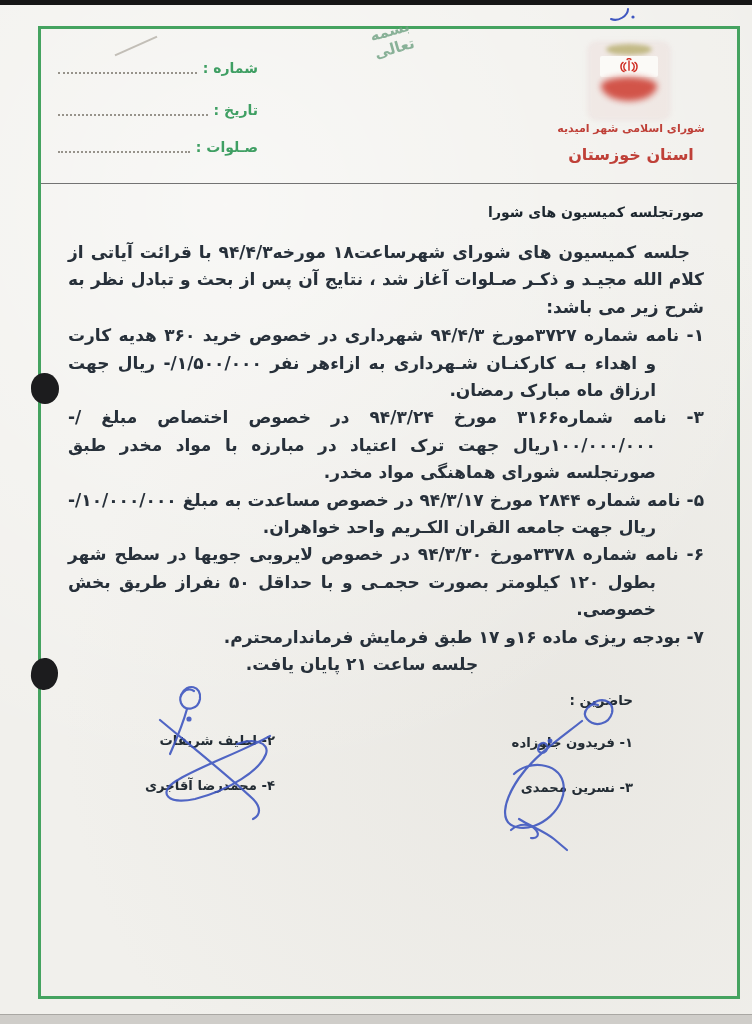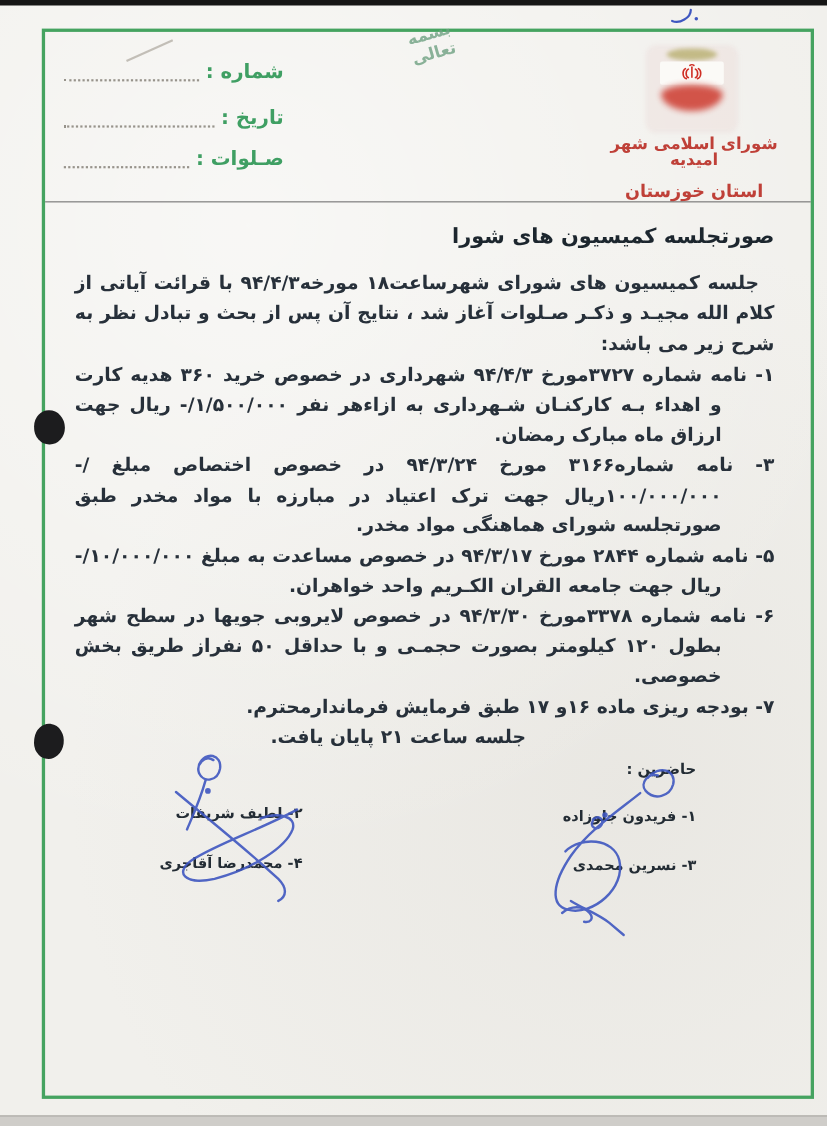--- a/index.html
+++ b/index.html
@@ -9,44 +9,44 @@
         background-image:radial-gradient(circle at 30% 20%, rgba(255,255,255,.5), rgba(0,0,0,0) 60%),
                          radial-gradient(circle at 75% 70%, rgba(210,206,198,.25), rgba(0,0,0,0) 55%);}
   .scan-strip-top{position:absolute;top:0;left:0;width:752px;height:5px;background:#161616;}
   .scan-strip-bottom{position:absolute;bottom:0;left:0;width:752px;height:10px;background:#cfcdc9;border-top:1px solid #a9a7a3;}
 
   .frame{position:absolute;left:38px;top:26px;width:702px;height:973px;
          border:3px solid #45a360;}
 
   
   .frow{position:absolute;left:17px;width:200px;display:flex;align-items:flex-end;gap:6px;height:18px;}
-  .frow .flabel{font-size:18px;font-weight:bold;color:#3f9f63;white-space:nowrap;line-height:1;}
+  .frow .flabel{font-size:14px;font-weight:bold;color:#3f9f63;white-space:nowrap;line-height:1;}
   .frow .dots{flex:1;height:13px;border-bottom:2px dotted #97938b;margin-bottom:1px;}
   .r1{top:28px}.r2{top:70px}.r3{top:107px}
 
   
   .logo{position:absolute;left:546px;top:12px;width:84px;height:80px;}
   .logo-ghost{position:absolute;inset:0;border-radius:10px;background:rgba(226,183,178,.16);filter:blur(2px);}
   .logo-top{position:absolute;left:19px;top:3px;width:46px;height:11px;background:#b0a75f;border-radius:50%;filter:blur(2px);opacity:.7;}
   .logo-flag{position:absolute;left:13px;top:15px;width:58px;height:21px;background:#fbfaf7;border-radius:2px;display:flex;align-items:center;justify-content:center;}
   .logo-red{position:absolute;left:14px;top:36px;width:56px;height:24px;background:#cc3428;border-radius:50% 50% 50% 50%/35% 35% 65% 65%;filter:blur(3px);opacity:.82;}
 
   .org{position:absolute;left:500px;top:94px;width:180px;text-align:center;color:#bf4038;font-weight:bold;}
-  .org1{font-size:15px;line-height:1;}
+  .org1{font-size:11px;line-height:1;}
   .org2{font-size:16px;line-height:1;margin-top:13px;}
 
   .bismillah{position:absolute;left:292px;top:-2px;width:80px;color:#6fa182;font-size:15px;font-weight:bold;
              transform:rotate(-16deg);opacity:.8;letter-spacing:1px;}
   .pencil{position:absolute;left:72px;top:16px;width:46px;height:2px;background:#b5b0a8;transform:rotate(-24deg);opacity:.8;}
 
   .sep{position:absolute;top:154px;left:0;right:0;height:1px;background:#5c5c5c;opacity:.85;}
 
   
   .bodytext{position:absolute;top:155px;left:0;right:0;padding:20px 33px 0 27px;color:#27303a;font-weight:bold;}
-  .title{font-size:19px;margin-bottom:19px;color:#1c262e;}
+  .title{font-size:14px;margin-bottom:19px;color:#1c262e;}
   .para{font-size:17px;line-height:27.4px;text-align:justify;}
   .intro{text-indent:14px;margin-bottom:1px;}
   .item{padding-right:48px;text-indent:-48px;}
   .closing{padding-right:48px;text-align:center;}
 
   
   .att-head{position:absolute;top:663px;right:104px;font-size:13.5px;font-weight:bold;color:#232c34;}
   .att{position:absolute;font-size:13.2px;font-weight:bold;color:#232c34;white-space:nowrap;}
   .ar0{top:706px;right:104px;}
   .ar1{top:751px;right:104px;}

